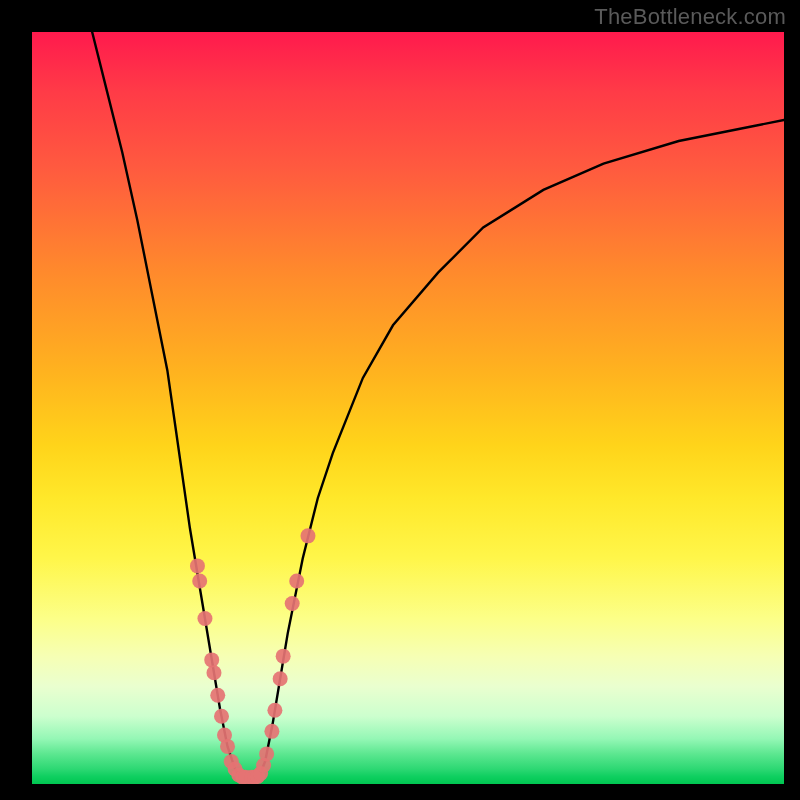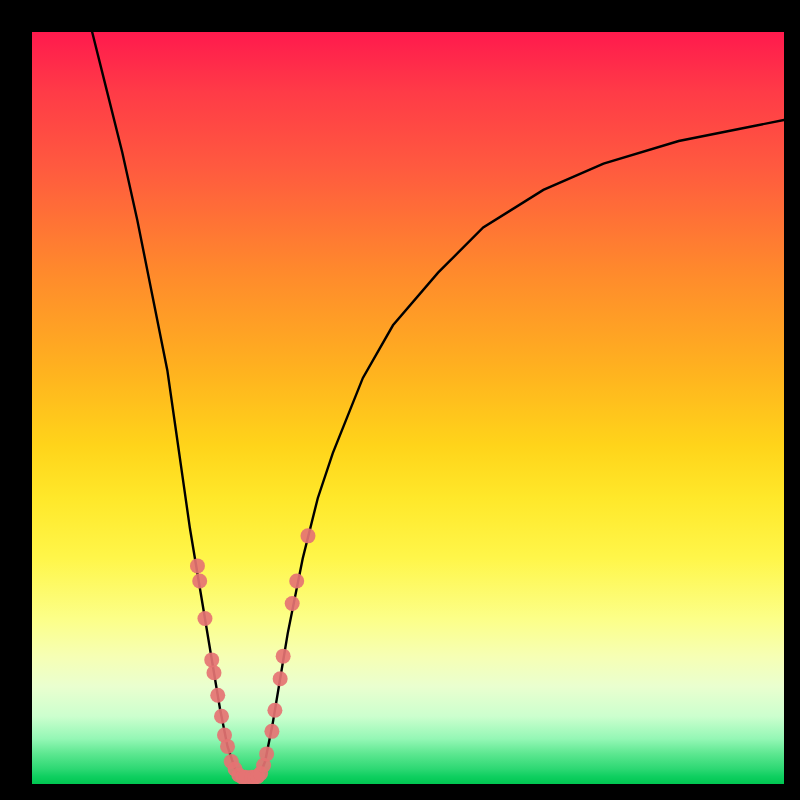--- a/index.html
+++ b/index.html
@@ -92,13 +92,14 @@
           <circle cx="239.89" cy="699.36" r="7.5" fill="#e57373" fill-opacity="0.92"></circle>
           <circle cx="242.90" cy="678.30" r="7.5" fill="#e57373" fill-opacity="0.92"></circle>
           <circle cx="248.16" cy="646.72" r="7.5" fill="#e57373" fill-opacity="0.92"></circle>
           <circle cx="251.17" cy="624.16" r="7.5" fill="#e57373" fill-opacity="0.92"></circle>
           <circle cx="260.19" cy="571.52" r="7.5" fill="#e57373" fill-opacity="0.92"></circle>
           <circle cx="264.70" cy="548.96" r="7.5" fill="#e57373" fill-opacity="0.92"></circle>
           <circle cx="275.98" cy="503.84" r="7.5" fill="#e57373" fill-opacity="0.92"></circle>
         </g>
     </svg>
   </div>
+  <div class="watermark">TheBottleneck.com</div>
 </div>
 
 </body></html>

